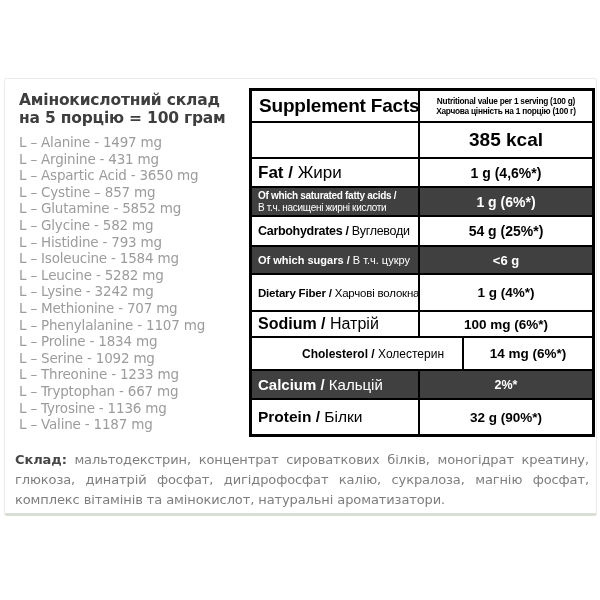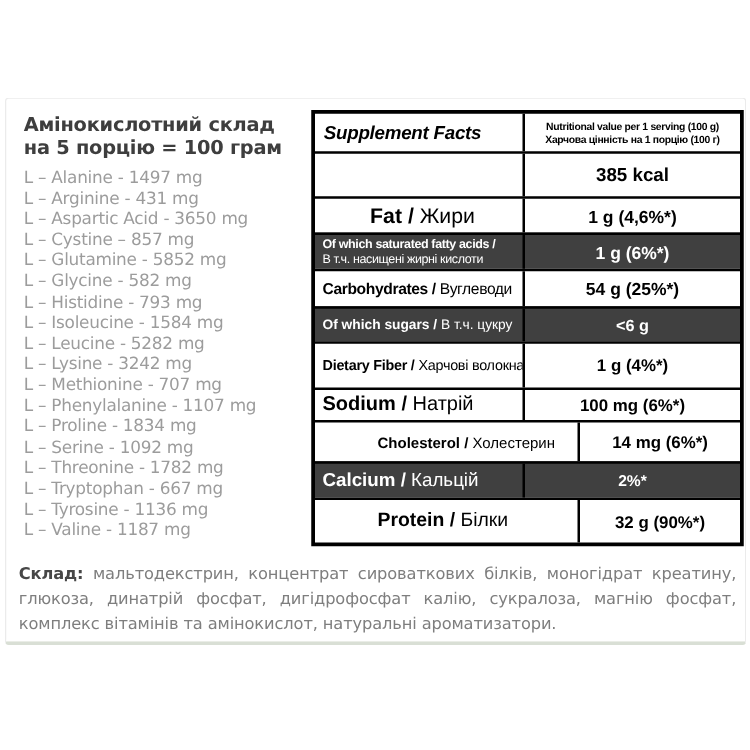--- a/index.html
+++ b/index.html
@@ -72,37 +72,36 @@
     display: flex;
     align-items: center;
     justify-content: center;
     font-weight: 700;
     font-size: 13.5px;
     white-space: nowrap;
   }
 
   .fr-header { height: 30px; }
   .fr-energie { height: 36px; }
-  .fr-fat { height: 29px; text-align: center; }
+  .fr-fat { height: 29px; }
   .fr-saturated { height: 29px; }
   .fr-carbohydrates { height: 30px; }
   .fr-sugars { height: 28px; }
   .fr-fiber { height: 37px; }
   .fr-sodium { height: 26px; }
   .fr-cholesterol { height: 33px; }
   .fr-calcium { height: 29px; }
-  .fr-protein { height: 36px; padding-left: 44px; }
+  .fr-protein { height: 36px; }
 
   .facts-title {
     font-weight: 700;
-    font-size: 15px;
+    font-size: 19px;
     letter-spacing: -0.2px;
     white-space: nowrap;
     padding-left: 7px;
-    font-style: italic;
   }
   .serving-info {
     flex-direction: column;
     font-weight: 700;
     font-size: 8.3px;
     line-height: 10.5px;
     letter-spacing: -0.25px;
     text-align: center;
     padding: 0 1px;
   }
@@ -116,21 +115,21 @@
   .fr-fat .fc-name { font-size: 17px; }
   .fr-saturated .fc-name { font-size: 10px; line-height: 11.5px; letter-spacing: -0.3px; }
   .fr-carbohydrates .fc-name { font-size: 12.5px; letter-spacing: -0.3px; }
   .fr-sugars .fc-name { font-size: 11px; }
   .fr-fiber .fc-name { font-size: 11.5px; letter-spacing: -0.2px; }
   .fr-sodium .fc-name { font-size: 16px; }
   .fr-cholesterol .fc-name { font-size: 12px; margin-left: 44px; }
   .fr-calcium .fc-name { font-size: 15px; }
   .fr-protein .fc-name { font-size: 15.5px; }
 
-  .fr-energie .fc-value { font-size: 15px; border-radius: 10px; }
+  .fr-energie .fc-value { font-size: 19px; border-radius: 10px; }
   .fr-fat .fc-value { font-size: 14px; }
   .fr-saturated .fc-value { font-size: 14px; }
   .fr-carbohydrates .fc-value { font-size: 14px; }
   .fr-sugars .fc-value { font-size: 13px; }
   .fr-calcium .fc-value { font-size: 12.5px; }
 
   
   .composition {
     position: absolute;
     left: 10px; top: 371px;
@@ -162,21 +161,21 @@
       <li>L – Glutamine - 5852 mg</li>
       <li>L – Glycine - 582 mg</li>
       <li>L – Histidine - 793 mg</li>
       <li>L – Isoleucine - 1584 mg</li>
       <li>L – Leucine - 5282 mg</li>
       <li>L – Lysine - 3242 mg</li>
       <li>L – Methionine - 707 mg</li>
       <li>L – Phenylalanine - 1107 mg</li>
       <li>L – Proline - 1834 mg</li>
       <li>L – Serine - 1092 mg</li>
-      <li>L – Threonine - 1782 mg</li>
+      <li>L – Threonine - 1233 mg</li>
       <li>L – Tryptophan - 667 mg</li>
       <li>L – Tyrosine - 1136 mg</li>
       <li>L – Valine - 1187 mg</li>
     </ul>
   </div>
 
   <div class="facts">
 
     <div class="frow fr-header">
       <div class="fc-name facts-title">Supplement Facts</div>

